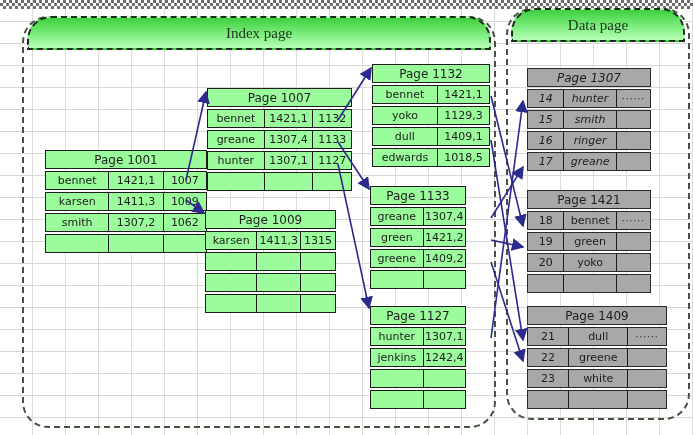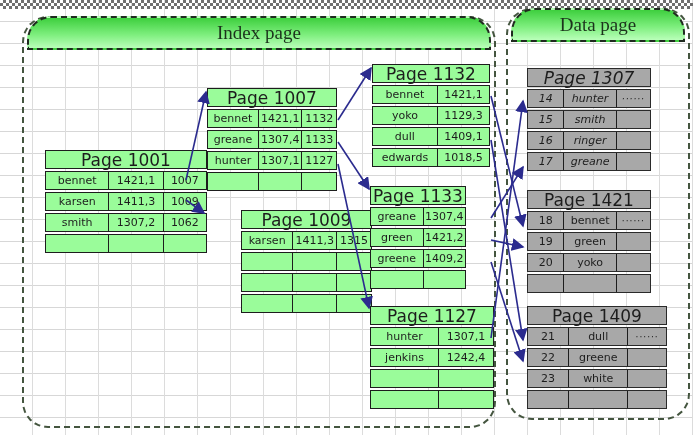--- a/index.html
+++ b/index.html
@@ -18,53 +18,53 @@
   .container{
     position:absolute;border:2px dashed #44553f;border-radius:26px;
   }
   #index-container{left:22px;top:16px;width:470px;height:408px;}
   #data-container{left:506px;top:8px;width:180px;height:408px;}
   .banner{
     position:absolute;top:-2px;left:3px;right:3px;height:30px;
     border:2px dashed #1f2a1f;border-radius:24px 24px 0 0;
     background:linear-gradient(to bottom,#3ecf3e 0%,#7dee7d 55%,#b9ffb9 100%);
     display:flex;align-items:center;justify-content:center;
-    font-family:"Liberation Serif","DejaVu Serif",serif;font-size:19px;color:#1c321c;
+    font-family:"Liberation Serif","DejaVu Serif",serif;font-size:15px;color:#1c321c;
   }
   
   .dtable{position:absolute;}
   .t-title,.t-row{
     border:1.6px solid #1d1d1d;margin-bottom:2px;box-sizing:border-box;
     display:flex;align-items:center;height:19px;
   }
-  .t-title{justify-content:center;font-size:17px;color:#1d1d1d;}
+  .t-title{justify-content:center;font-size:12px;color:#1d1d1d;}
   .t-cell{
     height:100%;display:flex;align-items:center;justify-content:center;
     font-size:11px;color:#1d1d1d;box-sizing:border-box;overflow:hidden;white-space:nowrap;
   }
   .t-cell + .t-cell{border-left:1.6px solid #1d1d1d;}
   .green .t-title,.green .t-row{background:#9afc9a;}
   .gray .t-title,.gray .t-row{background:#a8a8a8;}
   .gray .t-title,.gray .t-row{border-color:#2a2a2a;}
   
   .c3.green .t-cell:nth-child(1){width:39%;}
   .c3.green .t-cell:nth-child(2){width:34%;}
   .c3.green .t-cell:nth-child(3){width:27%;}
   .c2 .t-cell:nth-child(1){width:55%;}
   .c2 .t-cell:nth-child(2){width:45%;}
   .c3.gray .t-cell:nth-child(1){width:29%;}
   .c3.gray .t-cell:nth-child(2){width:43%;}
   .c3.gray .t-cell:nth-child(3){width:28%;letter-spacing:1px;font-size:9px;}
   
   #page1001{left:45px;top:150px;width:162px;}
-  #page1007{left:207px;top:88px;width:130px;text-align:center;}
-  #page1009{left:205px;top:210px;width:131px;margin-left:36px;}
+  #page1007{left:207px;top:88px;width:145px;text-align:center;}
+  #page1009{left:205px;top:210px;width:131px;}
   #page1132{left:372px;top:64px;width:118px;}
   #page1133{left:370px;top:186px;width:96px;}
-  #page1127{left:370px;top:306px;width:124px;}
+  #page1127{left:370px;top:306px;width:96px;}
   #page1307{left:527px;top:68px;width:124px;font-style:italic;}
   #page1421{left:527px;top:190px;width:124px;}
   #page1409{left:527px;top:306px;width:140px;}
   #arrow-layer{position:absolute;left:0;top:0;pointer-events:none;}
 </style>
 </head>
 <body>
 
 <div class="top-strip"></div>
 

